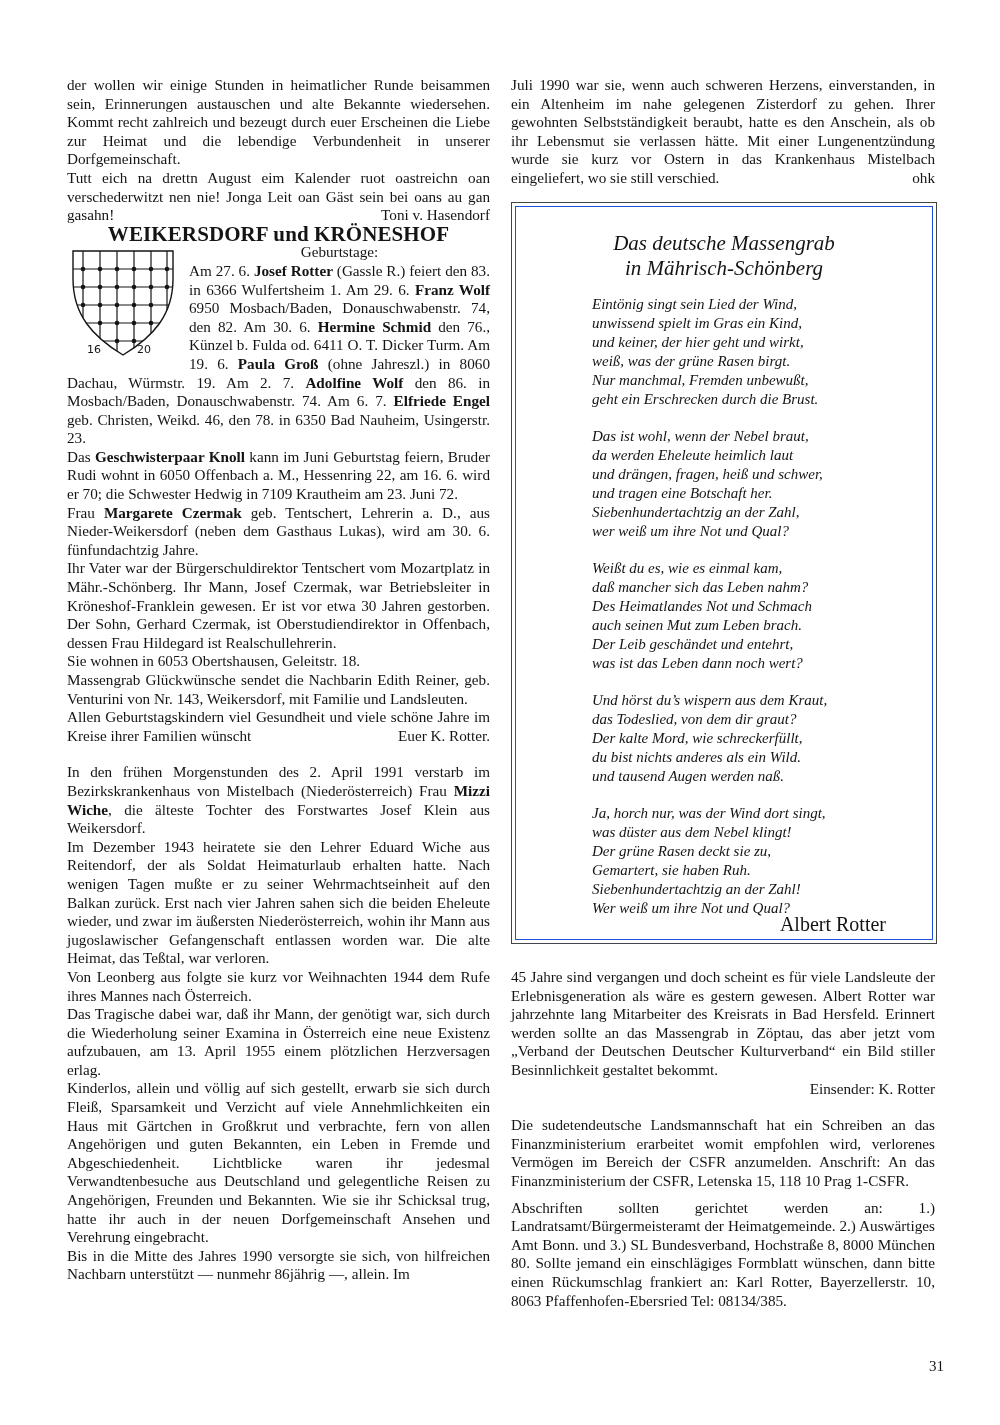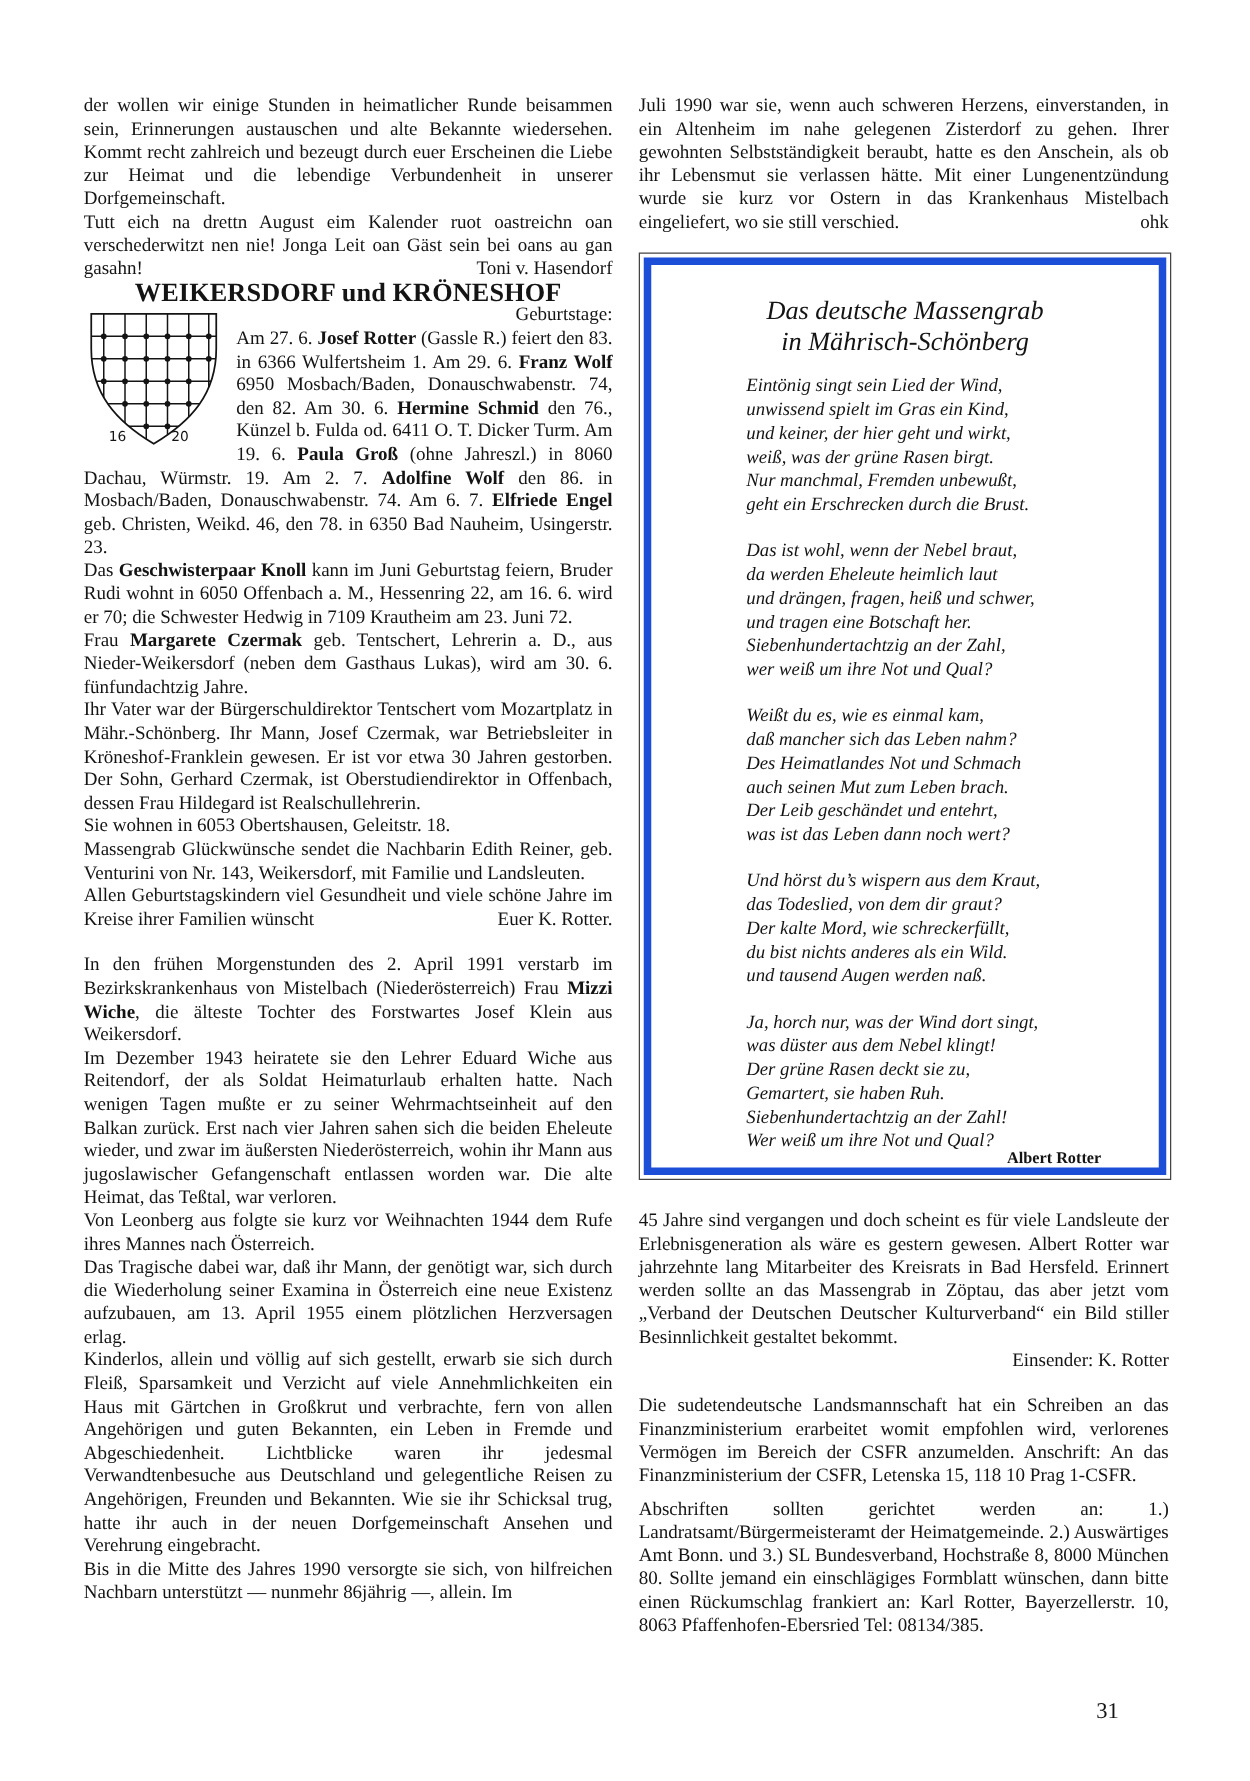--- a/index.html
+++ b/index.html
@@ -13,28 +13,28 @@
     .sig-right { float:right; }
     .right-align { text-align:right; }
     .heading { text-align:center; font-weight:bold; font-size:21px; margin:13px 0 0 0; letter-spacing:0.1px; }
     .arms-row { position:relative; }
     .arms { float:left; width:112px; height:112px; margin:2px 10px 0 0; position:relative; }
     .arms svg { display:block; }
     .gap { height:18px; }
     .gap-small { height:8px; }
     b { font-weight:bold; }
     .box { position:absolute; left:511px; top:202px; width:424px; height:740px; border:1px solid #444; }
-    .box-inner { position:absolute; left:3px; top:3px; right:3px; bottom:3px; border:6px solid #1d4ed8; }
+    .box-inner { position:absolute; left:3px; top:3px; right:3px; bottom:3px; border:1px solid #1d4ed8; }
     .box-title { position:absolute; left:0; right:0; top:24px; text-align:center; font-style:italic;
                  font-size:21px; line-height:25px; }
     .poem { position:absolute; left:76px; top:88px; width:300px; font-style:italic; font-size:15px; line-height:19px; }
     .stanza { margin:0 0 18px 0; }
     .stanza div { white-space:nowrap; }
-    .author { position:absolute; right:46px; top:706px; font-size:13px;font-weight:bold; }
-    .page-number { position:absolute; left:877px; top:1358px; font-size:18px; }
+    .author { position:absolute; right:46px; top:706px; font-size:20px; }
+    .page-number { position:absolute; left:929px; top:1358px; font-size:15px; }
     .after-box { position:absolute; left:511px; top:968px; width:424px; font-size:15.2px; line-height:18.6px; text-align:justify; }
     .after-box p { margin:0; }
   </style>
 </head>
 <body>
 
 <div class="col left">
   <p>der wollen wir einige Stunden in heimatlicher Runde beisammen sein, Erinnerungen austauschen und alte Bekannte wiedersehen. Kommt recht zahlreich und bezeugt durch euer Erscheinen die Liebe zur Heimat und die lebendige Verbundenheit in unserer Dorfgemeinschaft.</p>
   <p>
     <span>Tutt eich na drettn August eim Kalender ruot oastreichn oan verschederwitzt nen nie! Jonga Leit oan Gäst sein bei oans au gan gasahn!</span>
@@ -88,21 +88,21 @@
             <circle cx="67" cy="78" r="2.3"></circle>
             <circle cx="84" cy="78" r="2.3"></circle>
           <circle cx="50" cy="96" r="2.3"></circle>
             <circle cx="67" cy="96" r="2.3"></circle>
         </g>
         <path d="M6 6 L106 6 L106 34 C106 70 86 92 56 110 C26 92 6 70 6 34 Z" fill="none" stroke="#141414" stroke-width="1.4"></path>
         <text x="20" y="108" font-size="11" font-family="DejaVu Sans, sans-serif" fill="#141414">16</text>
         <text x="70" y="108" font-size="11" font-family="DejaVu Sans, sans-serif" fill="#141414">20</text>
       </svg>
     </div>
-    <p style="text-align:right">Geburtstage:</p>
+    <p style="text-align:center">Geburtstage:</p>
     <p>
       <span>Am 27. 6. </span><b>Josef Rotter</b><span> (Gassle R.) feiert den 83. in 6366 Wulfertsheim 1. Am 29. 6. </span><b>Franz Wolf</b><span> 6950 Mosbach/Baden, Donauschwabenstr. 74, den 82. Am 30. 6. </span><b>Hermine Schmid</b><span> den 76., Künzel b. Fulda od. 6411 O. T. Dicker Turm. Am 19. 6. </span><b>Paula Groß</b><span> (ohne Jahreszl.) in 8060 Dachau, Würmstr. 19. Am 2. 7. </span><b>Adolfine Wolf</b><span> den 86. in Mosbach/Baden, Donauschwabenstr. 74. Am 6. 7. </span><b>Elfriede Engel</b><span> geb. Christen, Weikd. 46, den 78. in 6350 Bad Nauheim, Usingerstr. 23.</span>
     </p>
   </div>
 
   <p><span>Das </span><b>Geschwisterpaar Knoll</b><span> kann im Juni Geburtstag feiern, Bruder Rudi wohnt in 6050 Offenbach a. M., Hessenring 22, am 16. 6. wird er 70; die Schwester Hedwig in 7109 Krautheim am 23. Juni 72.</span></p>
   <p><span>Frau </span><b>Margarete Czermak</b><span> geb. Tentschert, Lehrerin a. D., aus Nieder-Weikersdorf (neben dem Gasthaus Lukas), wird am 30. 6. fünfundachtzig Jahre.</span></p>
   <p>Ihr Vater war der Bürgerschuldirektor Tentschert vom Mozartplatz in Mähr.-Schönberg. Ihr Mann, Josef Czermak, war Betriebsleiter in Kröneshof-Franklein gewesen. Er ist vor etwa 30 Jahren gestorben. Der Sohn, Gerhard Czermak, ist Oberstudiendirektor in Offenbach, dessen Frau Hildegard ist Realschullehrerin.</p>
   <p>Sie wohnen in 6053 Obertshausen, Geleitstr. 18.</p>
   <p>Massengrab Glückwünsche sendet die Nachbarin Edith Reiner, geb. Venturini von Nr. 143, Weikersdorf, mit Familie und Landsleuten.</p>

